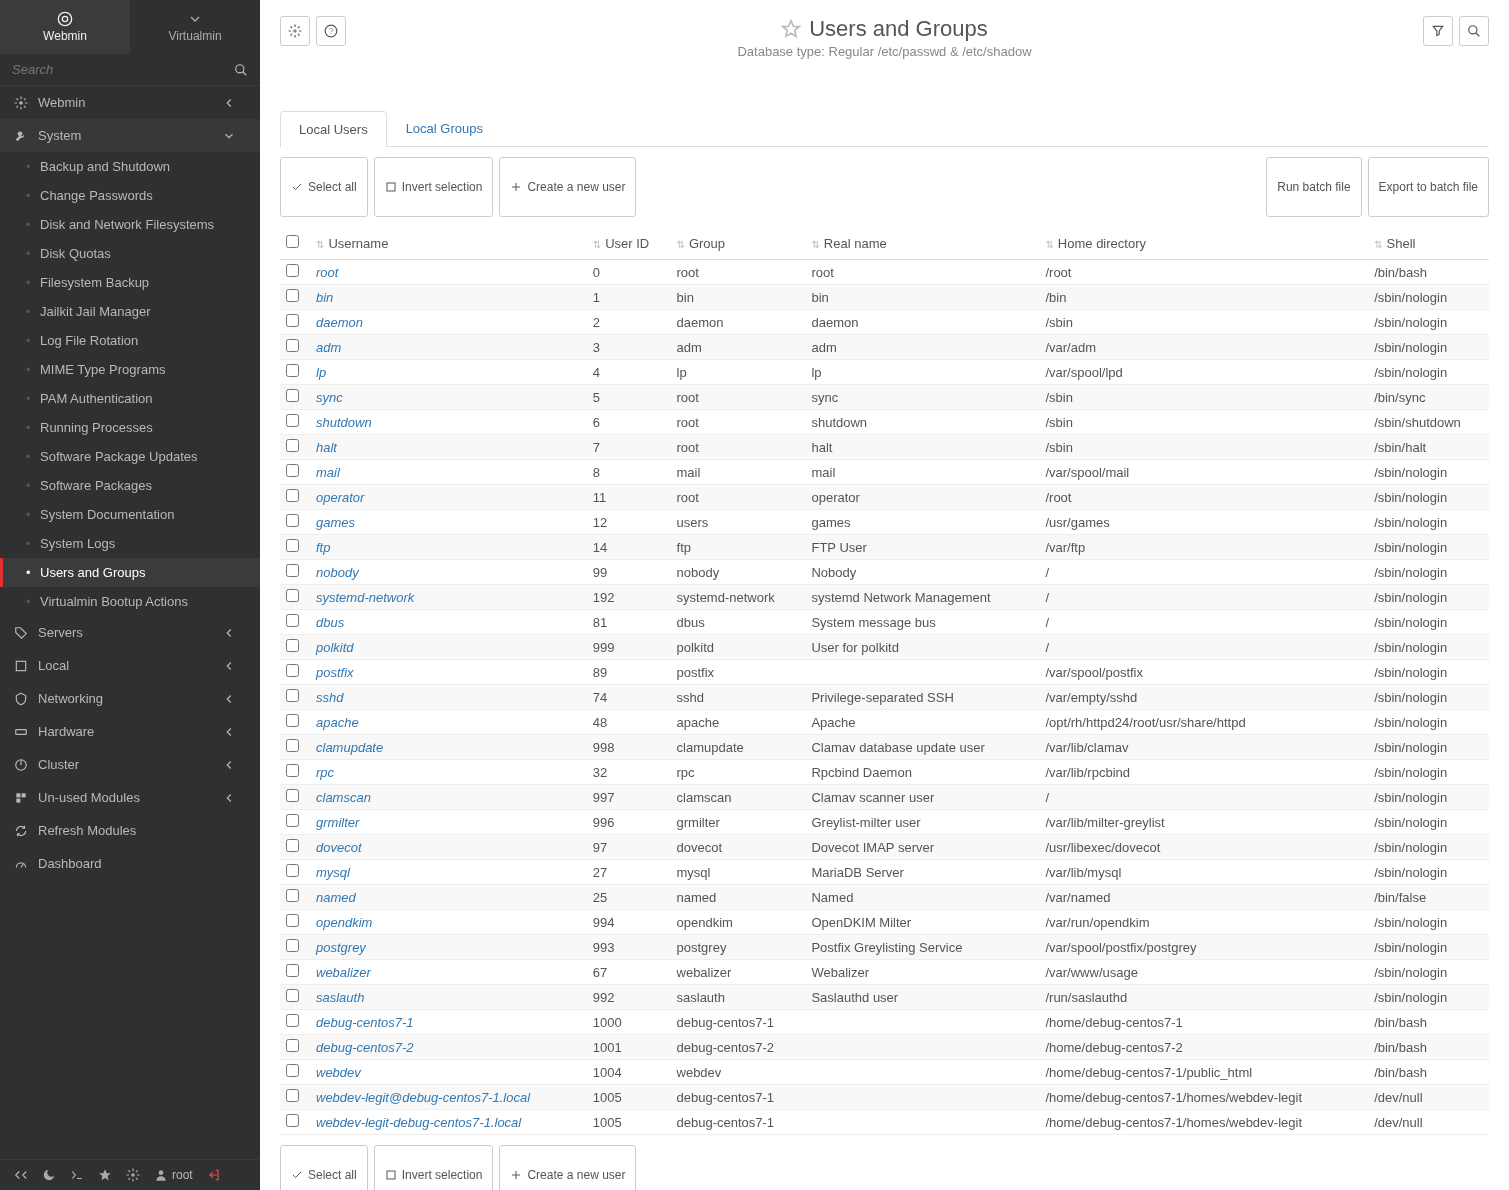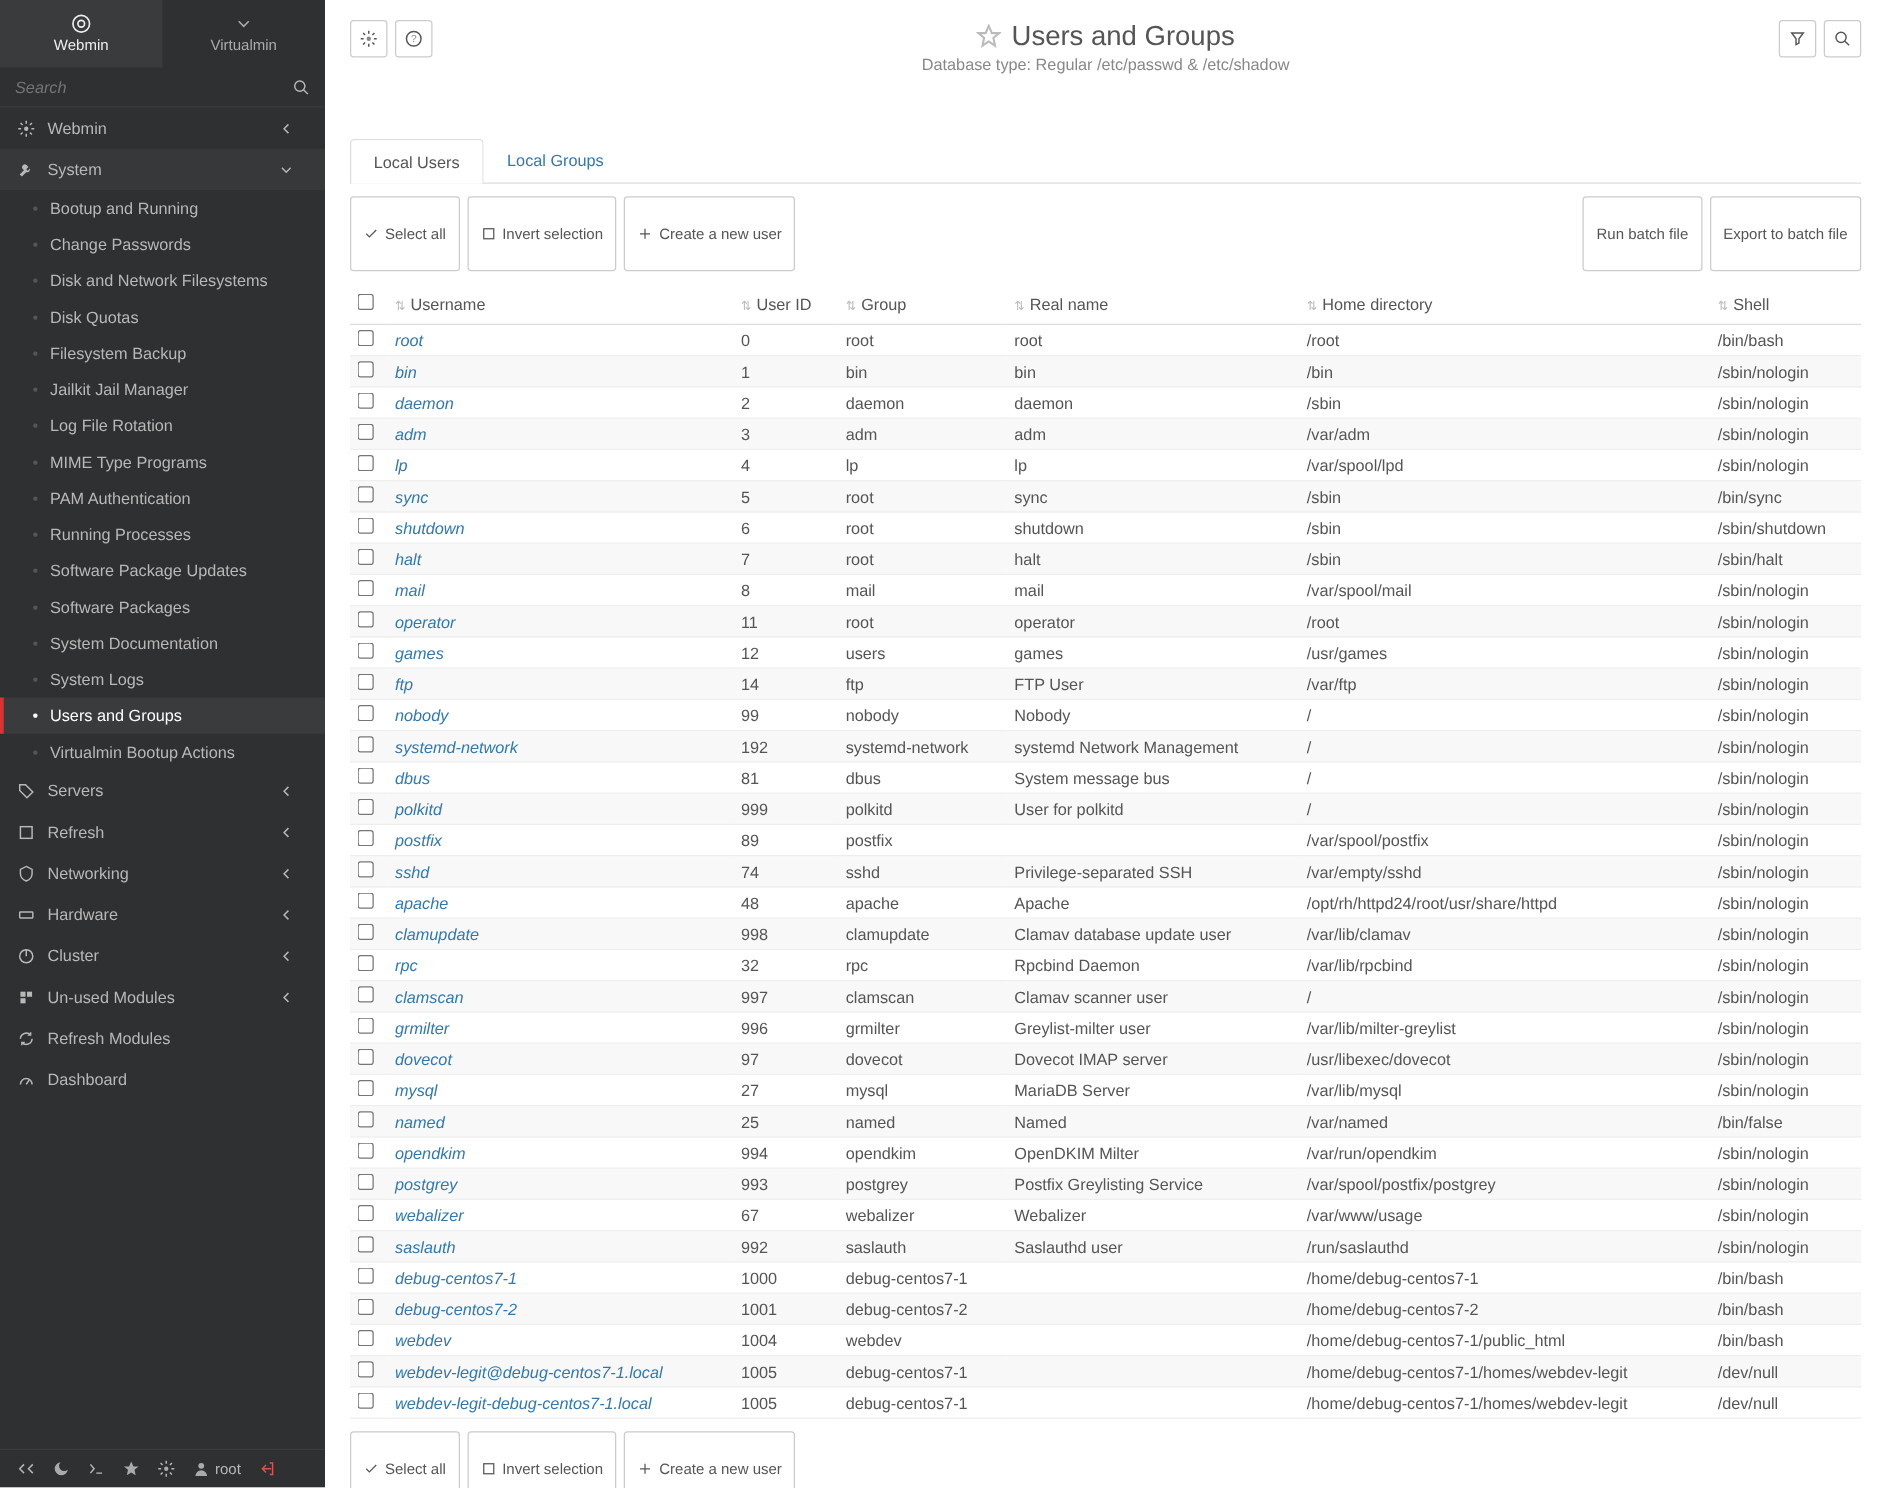--- a/index.html
+++ b/index.html
@@ -95,21 +95,21 @@
       <div class="nav-item active-section">
         <svg viewBox="0 0 24 24">
             <path d="M14 7a4 4 0 1 0-5 5l-6 6 3 3 6-6a4 4 0 0 0 5-5l-3 3-2-2 3-3z"></path>
           </svg>
         <span>System</span>
         <svg class="chev" viewBox="0 0 24 24" width="12" height="12">
             <path d="M6 9l6 6 6-6" fill="none" stroke="currentColor" stroke-width="2"></path>
           </svg>
       </div>
       <div id="system-subs">
-          <div class="nav-sub">Bootup and Running</div>
+          <div class="nav-sub">Backup and Shutdown</div>
           <div class="nav-sub">Change Passwords</div>
           <div class="nav-sub">Disk and Network Filesystems</div>
           <div class="nav-sub">Disk Quotas</div>
           <div class="nav-sub">Filesystem Backup</div>
           <div class="nav-sub">Jailkit Jail Manager</div>
           <div class="nav-sub">Log File Rotation</div>
           <div class="nav-sub">MIME Type Programs</div>
           <div class="nav-sub">PAM Authentication</div>
           <div class="nav-sub">Running Processes</div>
           <div class="nav-sub">Software Package Updates</div>
@@ -125,21 +125,21 @@
           </svg>
           <span>Servers</span>
           <svg class="chev" viewBox="0 0 24 24" width="12" height="12">
             <path d="M15 6l-6 6 6 6" fill="none" stroke="currentColor" stroke-width="2"></path>
           </svg>
         </div>
       <div class="nav-item">
           <svg viewBox="0 0 24 24">
             <rect x="4" y="4" width="16" height="16" fill="none" stroke="currentColor" stroke-width="2"></rect>
           </svg>
-          <span>Refresh</span>
+          <span>Local</span>
           <svg class="chev" viewBox="0 0 24 24" width="12" height="12">
             <path d="M15 6l-6 6 6 6" fill="none" stroke="currentColor" stroke-width="2"></path>
           </svg>
         </div>
       <div class="nav-item">
           <svg viewBox="0 0 24 24">
             <path d="M12 2l8 4v6c0 5-3 8-8 10-5-2-8-5-8-10V6l8-4z" fill="none" stroke="currentColor" stroke-width="2"></path>
           </svg>
           <span>Networking</span>
           <svg class="chev" viewBox="0 0 24 24" width="12" height="12">

